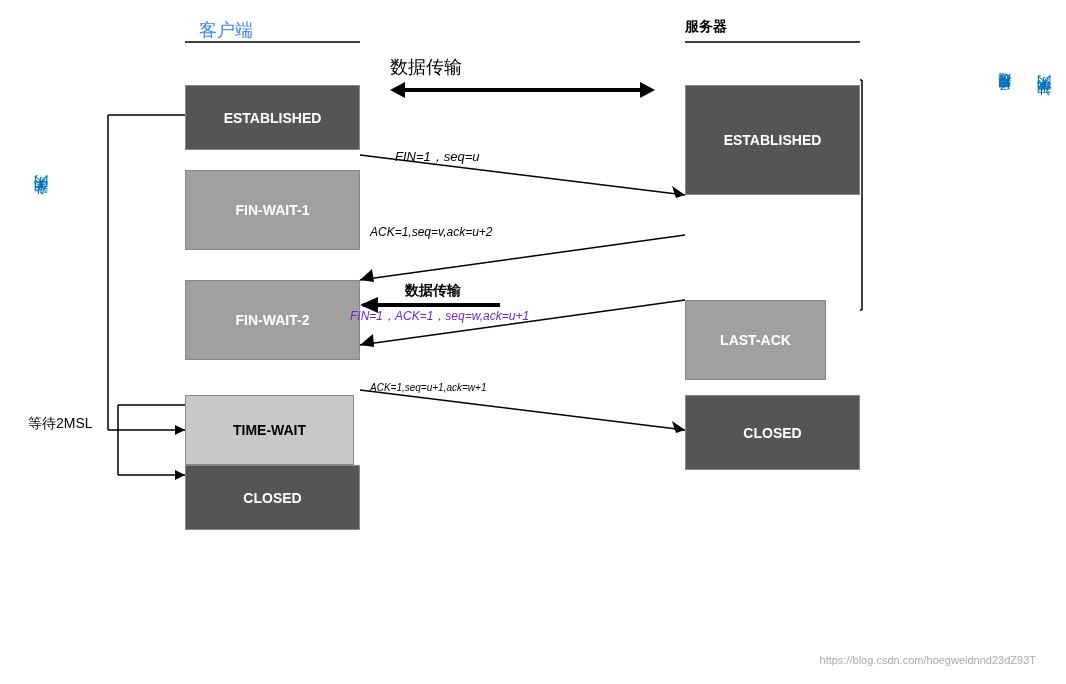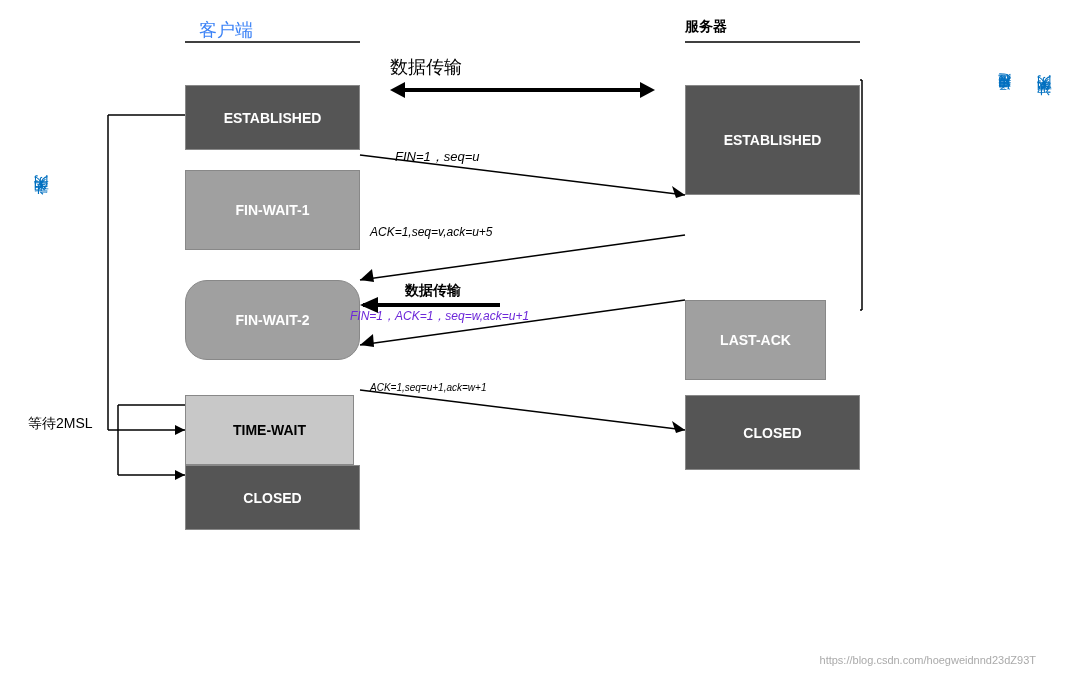--- a/index.html
+++ b/index.html
@@ -145,36 +145,36 @@
   <div style="position:absolute; top:100px; right:12px; font-size:15px; color:#0070c0; writing-mode:vertical-lr; transform:rotate(180deg); letter-spacing:2px;">被动关闭</div>
 
   <div style="position:absolute; top:95px; right:52px; font-size:13px; color:#0070c0; writing-mode:vertical-lr; transform:rotate(180deg); letter-spacing:1px;">通知应用进程</div>
 
   <div style="position:absolute; top:415px; left:28px; font-size:14px; color:#000;">等待2MSL</div>
 
   <div class="state-box dark" style="left:185px; top:85px; width:175px; height:65px;">ESTABLISHED</div>
 
   <div class="state-box light" style="left:185px; top:142px; width:175px; height:80px;margin-top:28px;">FIN-WAIT-1</div>
 
-  <div class="state-box light" style="left:185px; top:280px; width:175px; height:80px;border-radius:22px;">FIN-WAIT-2</div>
+  <div class="state-box light" style="left:185px; top:280px; width:175px; height:80px;">FIN-WAIT-2</div>
 
   <div class="state-box light" style="left:185px; top:395px; width:169px; height:70px; background:#c8c8c8; color:#000;">TIME-WAIT</div>
 
   <div class="state-box dark" style="left:185px; top:465px; width:175px; height:65px;">CLOSED</div>
 
   <div class="state-box dark" style="left:685px; top:85px; width:175px; height:110px;">ESTABLISHED</div>
 
 
   <div class="state-box light" style="left:685px; top:300px; width:141px; height:80px;">LAST-ACK</div>
 
   <div class="state-box dark" style="left:685px; top:395px; width:175px; height:75px;">CLOSED</div>
 
   <div style="position:absolute; top:148px; left:395px; font-size:13px; color:#000; font-style:italic;">FIN=1，seq=u</div>
 
-  <div style="position:absolute; top:225px; left:370px; font-size:12px; color:#000; font-style:italic;">ACK=1,seq=v,ack=u+5</div>
+  <div style="position:absolute; top:225px; left:370px; font-size:12px; color:#000; font-style:italic;">ACK=1,seq=v,ack=u+2</div>
 
   <div style="position:absolute; top:282px; left:405px; font-size:14px; color:#000; font-weight:bold;">数据传输</div>
 
   <div style="position:absolute; top:308px; left:350px; font-size:12px; color:#6d28d9; font-style:italic;">FIN=1，ACK=1，seq=w,ack=u+1</div>
 
   <div style="position:absolute; top:382px; left:370px; font-size:10px; color:#000; font-style:italic;">ACK=1,seq=u+1,ack=w+1</div>
 
   <div class="watermark">https://blog.csdn.com/hoegweidnnd23dZ93T</div>
 
 </div>

